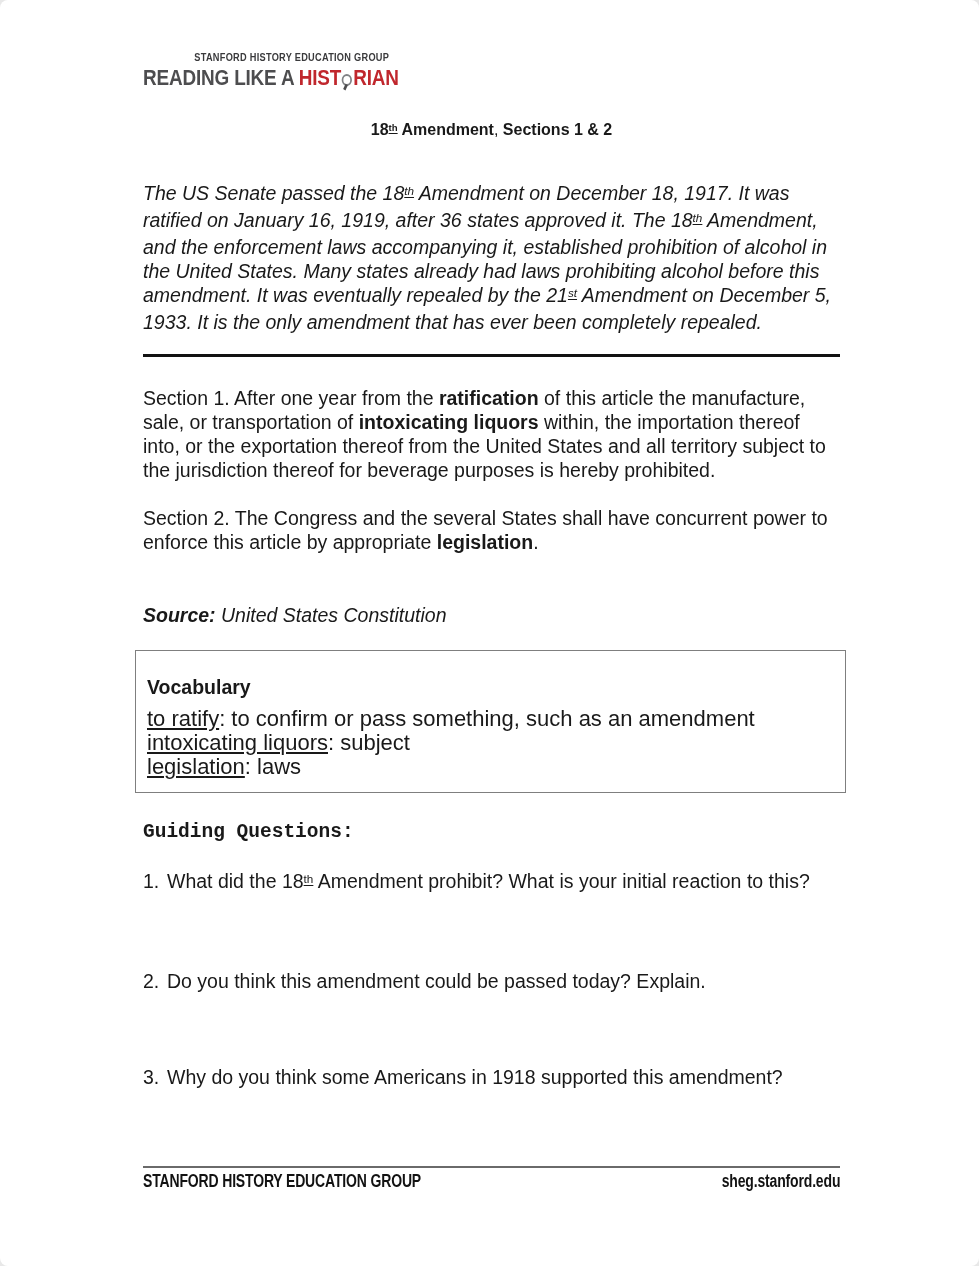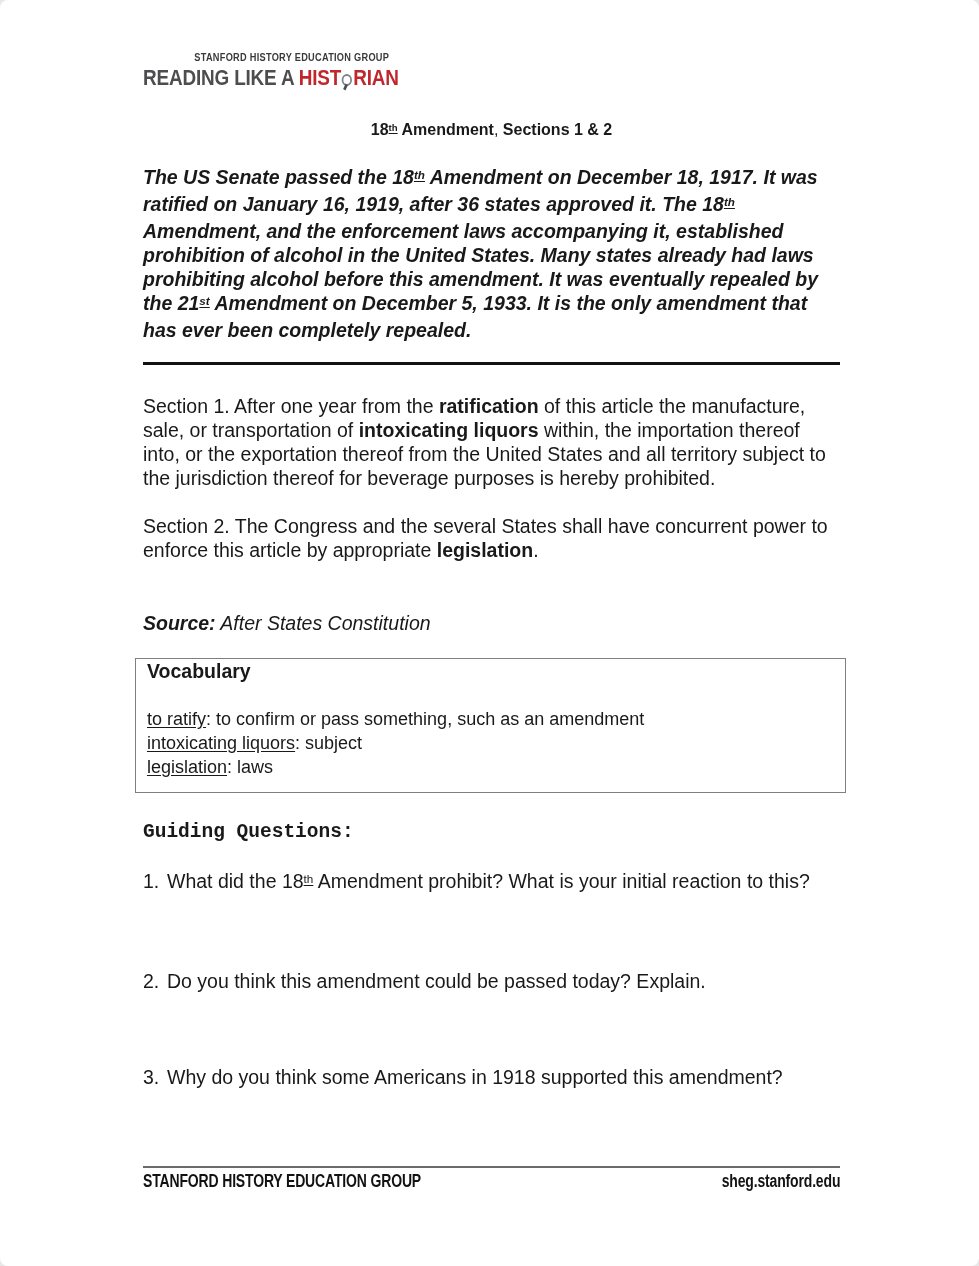--- a/index.html
+++ b/index.html
@@ -32,36 +32,36 @@
   }
   .mag::after {
     content:""; position:absolute; width:2.5px; height:6px; background:#4d4d4f;
     left:1px; bottom:-6px; transform:rotate(28deg);
   }
 
   
   .title { margin-top:30px; text-align:center; font-size:16px; font-weight:400; }
   p.body { font-size:19.5px; line-height:24px; }
   .italic { font-style:italic; }
-  .intro { margin-top:26px;font-weight:bold; }
+  .intro { margin-top:42px; }
   .rule { margin-top:20px; height:3px; background:#121212; width:697px; }
   .sec1 { margin-top:29px; }
   .sec2 { margin-top:24px; }
   .source { margin-top:49px; }
   .bold { font-weight:700; }
   .sup { font-size:60%; position:relative; top:-0.45em; }
   .u { text-decoration:underline; text-underline-offset:2px; }
 
   
   .vocab-box {
     margin-top:23px; margin-left:-8px; width:711px;
-    border:1px solid #7f7f7f; padding:0 10px 13px 11px;
+    border:1px solid #7f7f7f; padding:24px 10px 13px 11px;
   }
   .vocab-title { font-size:19.5px; font-weight:700; line-height:24px; }
-  .vocab-entries { margin-top:24px; font-size:18px; line-height:24px; }
+  .vocab-entries { margin-top:8px; font-size:22px; line-height:24px; }
 
   
   .gq-heading { margin-top:28px; font-size:19.5px; font-weight:700;font-family:Liberation Mono, monospace; }
   .question { display:flex; font-size:19.5px; line-height:24px; }
   .q1 { margin-top:26px; }
   .qnum { flex:0 0 24px; }
   .qtext { flex:1; }
   .q-gap-a { margin-bottom:73px; }
   .q-gap-b { margin-bottom:72px; }
 
@@ -89,21 +89,21 @@
     <h1 class="title"><span class="bold">18</span><span class="bold sup u">th</span><span class="bold"> Amendment</span><span>, </span><span class="bold">Sections 1 &amp; 2</span></h1>
 
     <p class="body italic intro"><span>The US Senate passed the 18</span><span class="sup u">th</span><span> Amendment on December 18, 1917. It was ratified on January 16, 1919, after 36 states approved it. The 18</span><span class="sup u">th</span><span> Amendment, and the enforcement laws accompanying it, established prohibition of alcohol in the United States. Many states already had laws prohibiting alcohol before this amendment. It was eventually repealed by the 21</span><span class="sup u">st</span><span> Amendment on December 5, 1933. It is the only amendment that has ever been completely repealed.</span></p>
 
     <div class="rule"></div>
 
     <p class="body sec1"><span>Section 1. After one year from the </span><span class="bold">ratification</span><span> of this article the manufacture, sale, or transportation of </span><span class="bold">intoxicating liquors</span><span> within, the importation thereof into, or the exportation thereof from the United States and all territory subject to the jurisdiction thereof for beverage purposes is hereby prohibited.</span></p>
 
     <p class="body sec2"><span>Section 2. The Congress and the several States shall have concurrent power to enforce this article by appropriate </span><span class="bold">legislation</span><span>.</span></p>
 
-    <p class="body italic source"><span class="bold">Source:</span><span> After States Constitution</span></p>
+    <p class="body italic source"><span class="bold">Source:</span><span> United States Constitution</span></p>
 
     <div class="vocab-box">
       <div class="vocab-title">Vocabulary</div>
       <div class="vocab-entries">
         <div><span class="u">to ratify</span><span>: to confirm or pass something, such as an amendment</span></div>
         <div><span class="u">intoxicating liquors</span><span>: subject</span></div>
         <div><span class="u">legislation</span><span>: laws</span></div>
       </div>
     </div>
 

